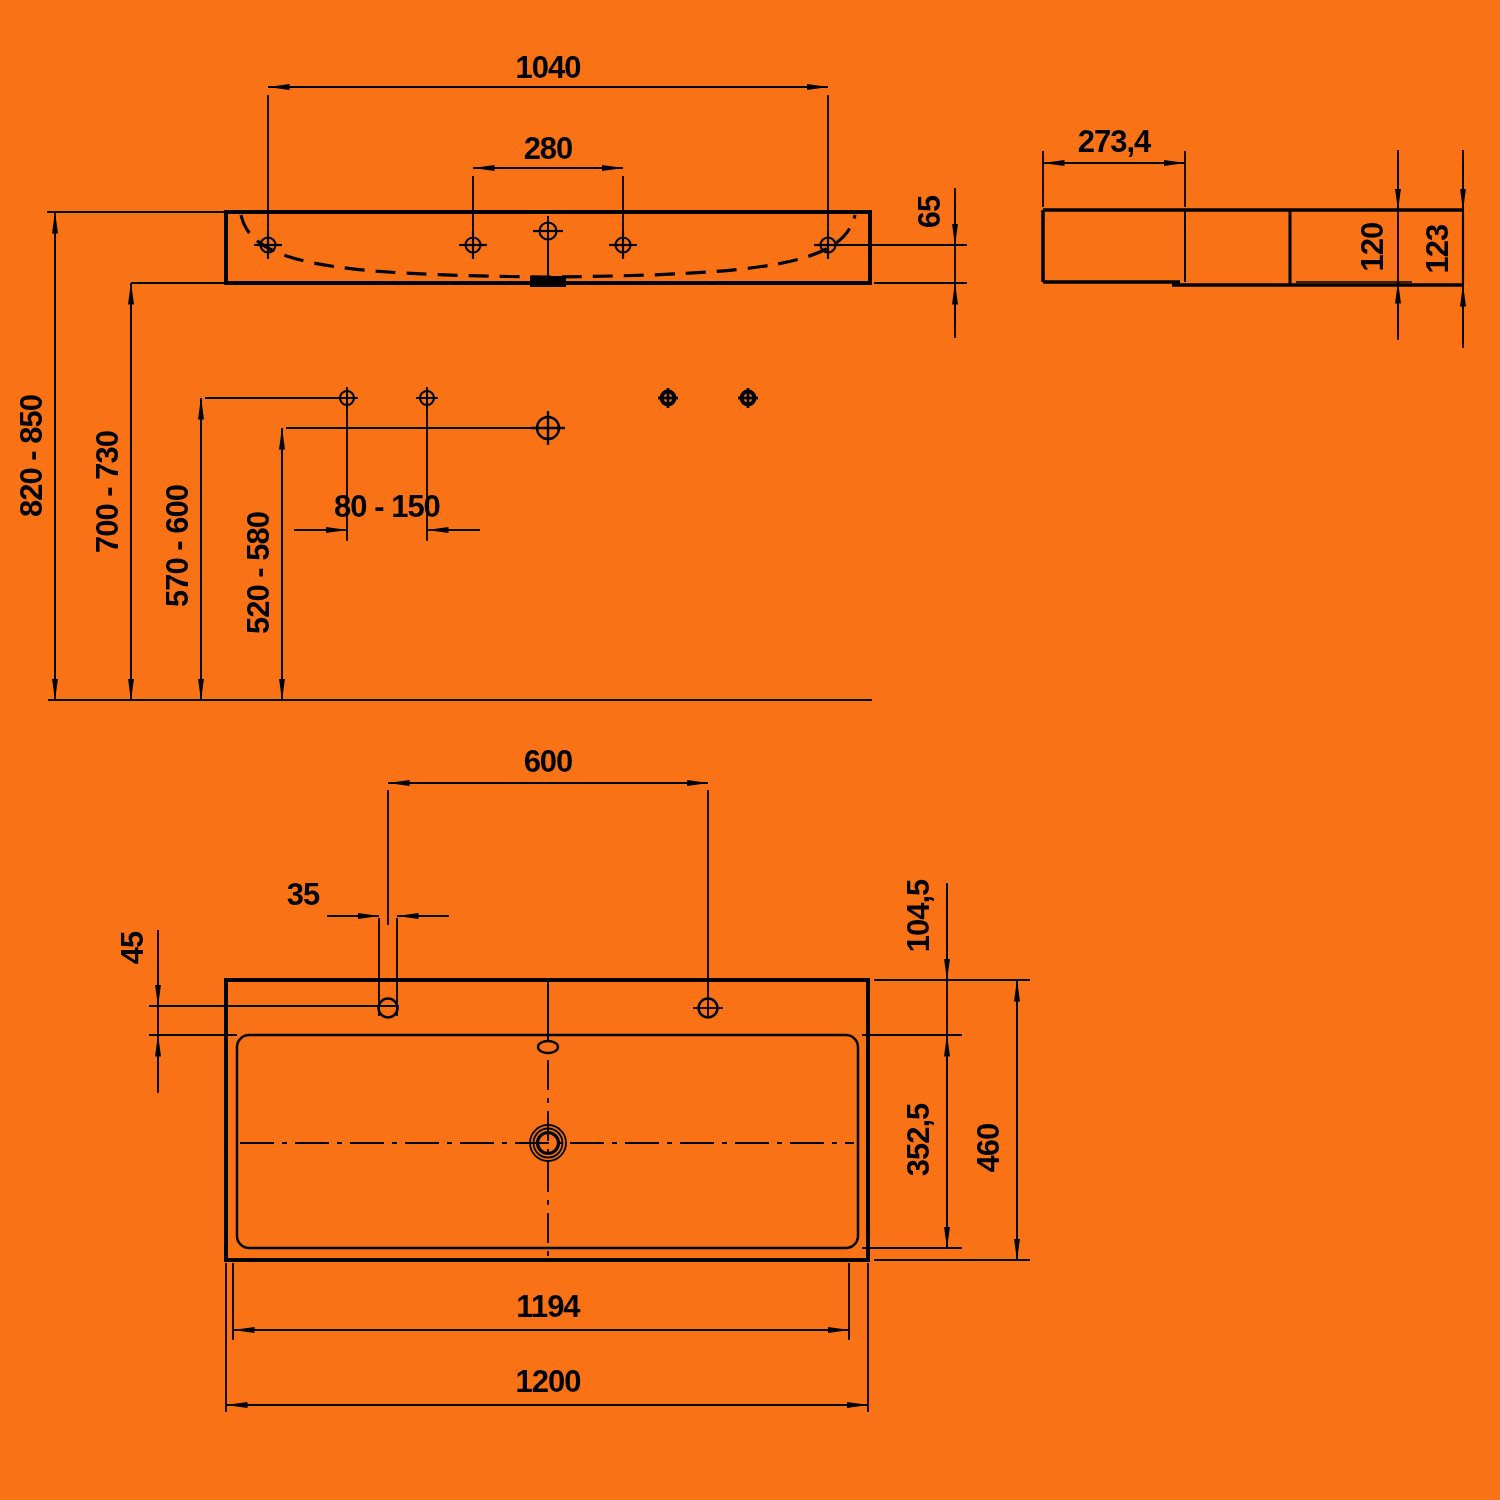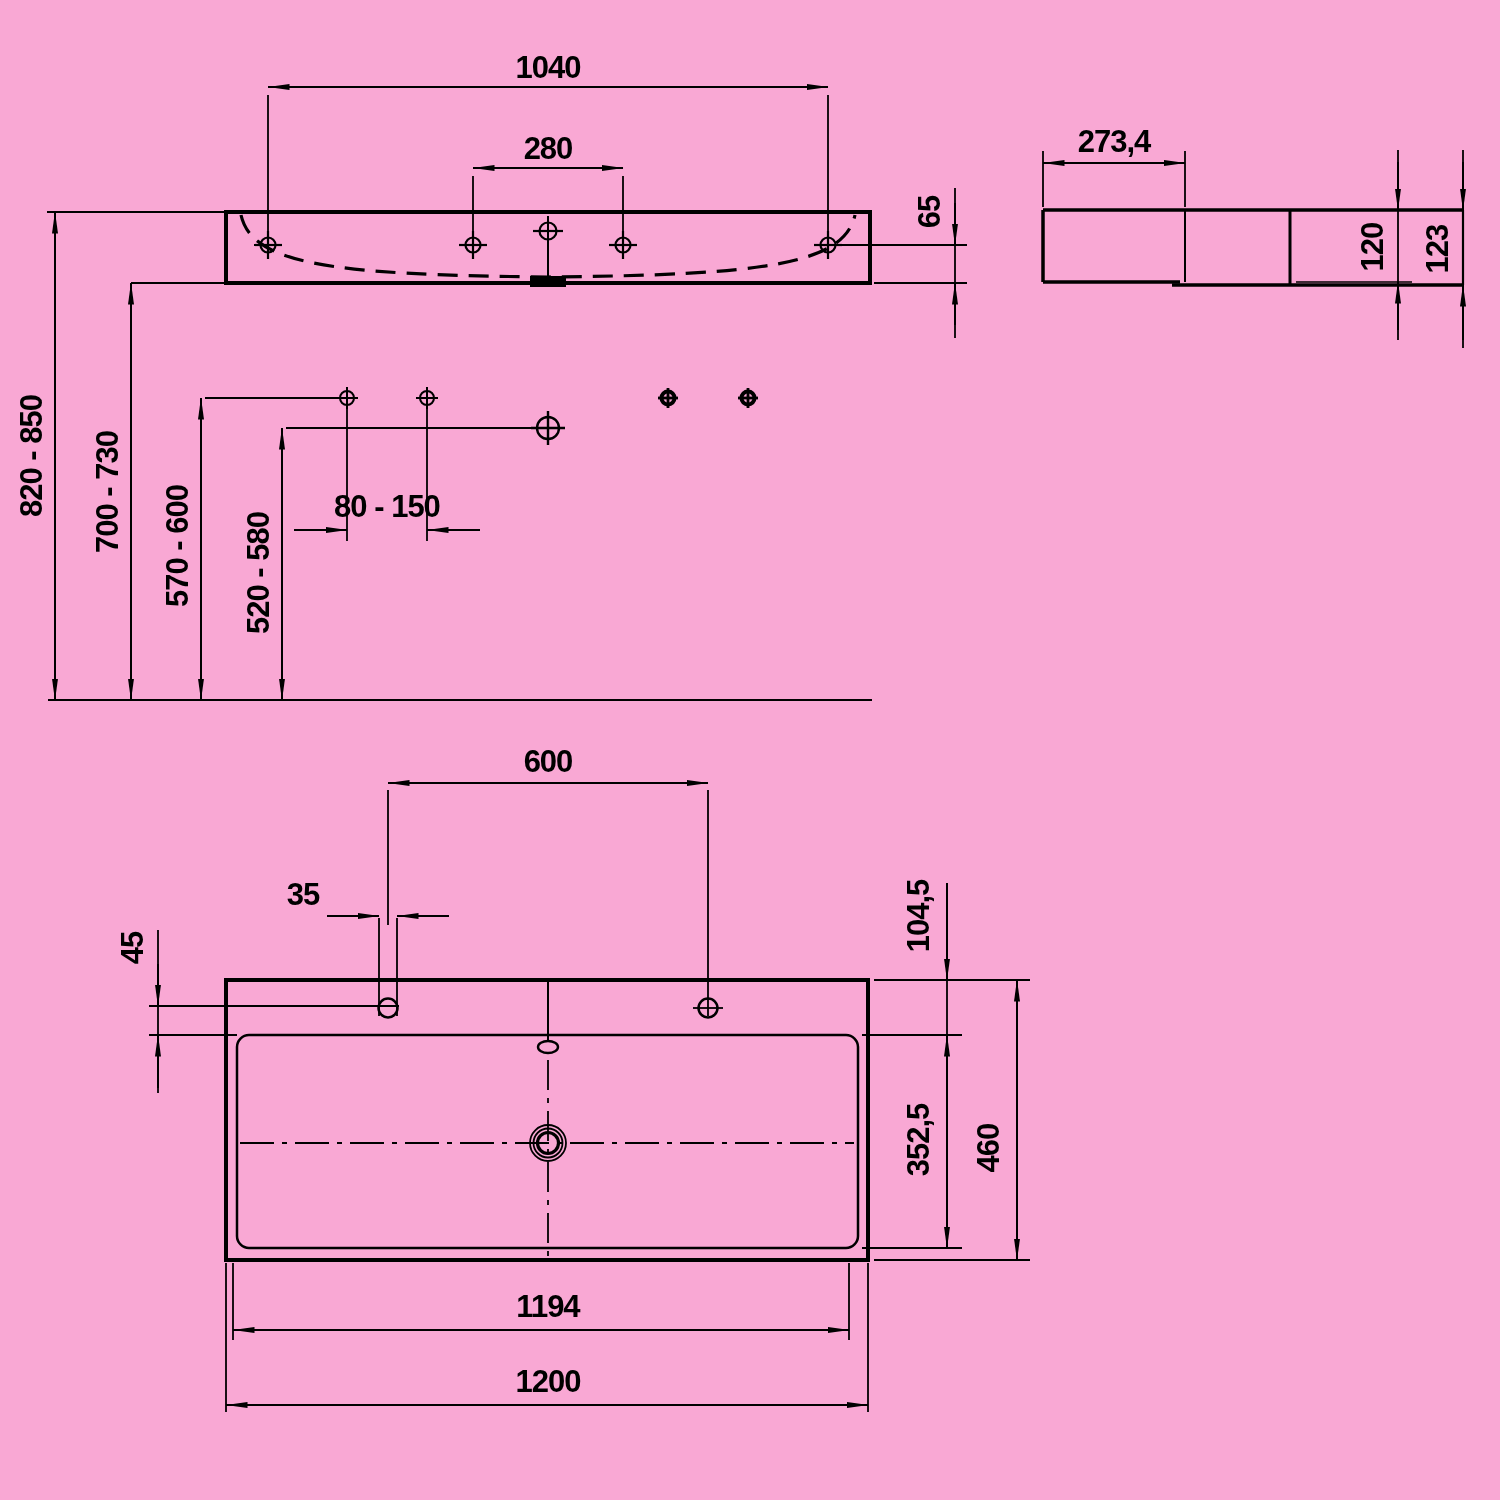--- a/index.html
+++ b/index.html
@@ -1,16 +1,16 @@
 <!DOCTYPE html>
 <html><head>
 <meta charset="utf-8">
 <style>
   html,body{margin:0;padding:0;background:#ffffff;}
-  #stage{width:1500px;height:1500px;background:#f9a8d4;position:relative;
+  #stage{width:1500px;height:1500px;background:#f97316;position:relative;
          font-family:"Liberation Sans", sans-serif;text-decoration:underline;}
   svg{display:block;}
   .ln{stroke:#000;fill:none;}
   .dimtxt{fill:#000;font-family:"Liberation Sans", sans-serif;
           font-weight:bold;font-size:31px;letter-spacing:-1px;}
   .mid{text-anchor:middle;}
 </style>
 </head>
 <body>
 

